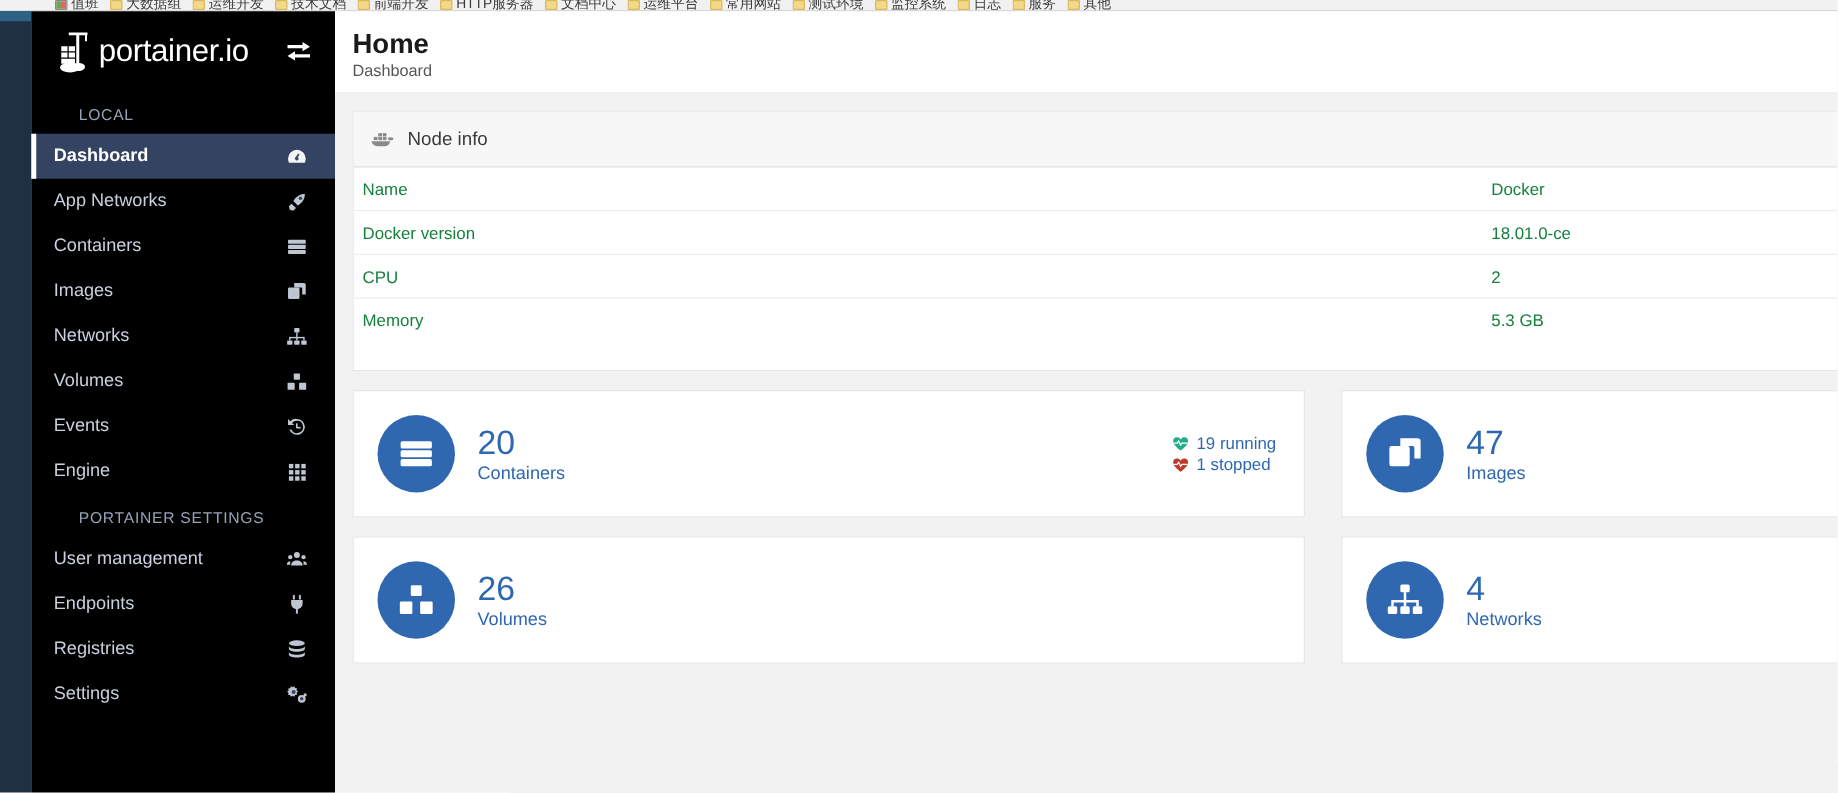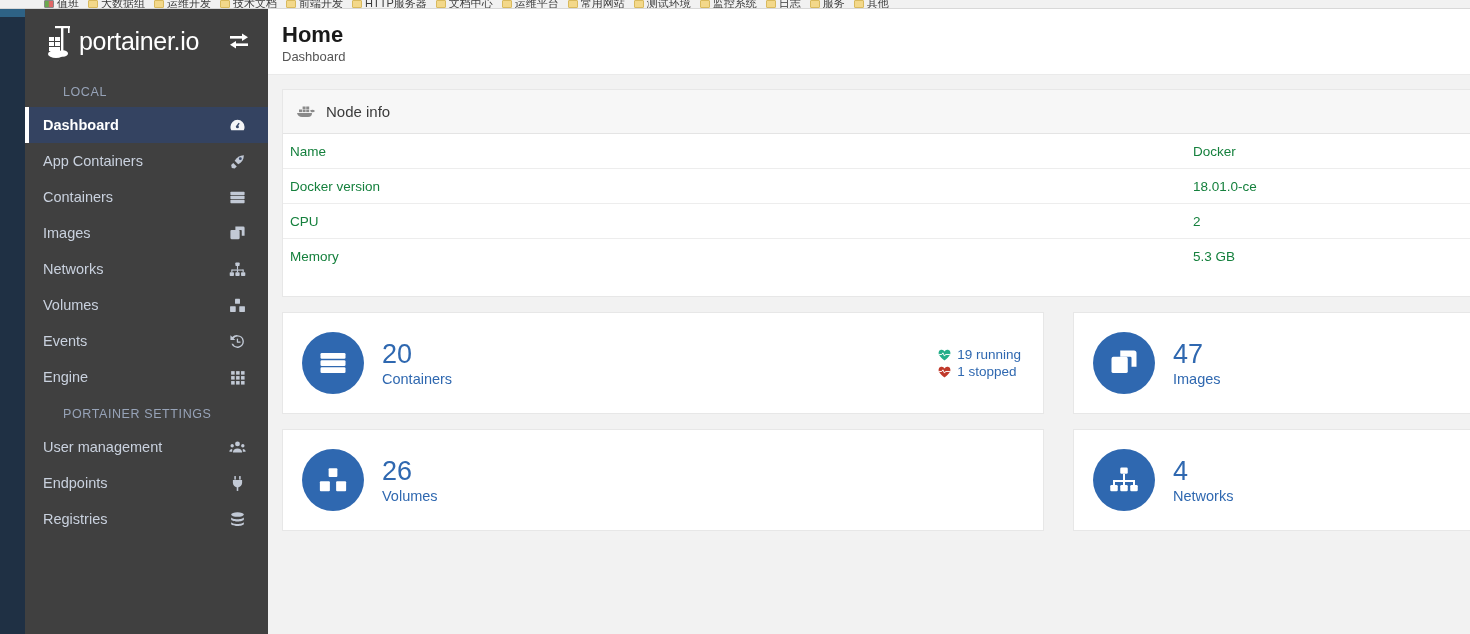--- a/index.html
+++ b/index.html
@@ -48,21 +48,21 @@
   #rail-top-accent {
     position: absolute; top: 0; left: 0;
     width: 25px; height: 8px;
     background: #2e6285;
   }
 
   
   #sidebar {
     position: absolute; top: 9px; left: 25px;
     width: 243px; height: 625px;
-    background: #404040;
+    background: #000000;
     color: #c3cbd9;
   }
   #brand {
     height: 64px;
     display: flex; align-items: center;
     padding: 0 16px 0 18px;
   }
   #brand-logo { width: 34px; height: 36px; flex: none; margin-right: 2px; }
   #brand-text {
     font-size: 25px; color: #ffffff;
@@ -292,21 +292,21 @@
         <span class="label">Dashboard</span>
         <span class="nav-ico">
           <svg width="17" height="17" viewBox="0 0 24 24">
             <path d="M12 4a10 10 0 0 0-10 10 10 10 0 0 0 1.2 4.6h17.6A10 10 0 0 0 22 14 10 10 0 0 0 12 4z" fill="#ffffff"></path>
             <rect x="11" y="8" width="2" height="7" transform="rotate(35 12 12)" fill="#3a4a69"></rect>
             <circle cx="12" cy="14" r="2" fill="#3a4a69"></circle>
           </svg>
         </span>
       </div>
       <div class="nav-item">
-        <span class="label">App Containers</span>
+        <span class="label">App Networks</span>
         <span class="nav-ico">
           <svg width="17" height="17" viewBox="0 0 24 24">
             <path d="M21 3c-6 0-10 3-13 8l5 5c5-3 8-7 8-13z" fill="#c9d1de"></path>
             <path d="M6 14l-3 3 1 4 4 1 3-3z" fill="#c9d1de"></path>
             <circle cx="16" cy="8" r="2" fill="#3a4a69"></circle>
           </svg>
         </span>
       </div>
       <div class="nav-item">
         <span class="label">Containers</span>
@@ -404,20 +404,32 @@
           </svg>
         </span>
       </div>
       <div class="nav-item">
         <span class="label">Registries</span>
         <span class="nav-ico">
           <svg width="17" height="17" viewBox="0 0 24 24">
             <ellipse cx="12" cy="5" rx="9" ry="3.2" fill="#c9d1de"></ellipse>
             <path d="M3 8.5c0 1.8 4 3.2 9 3.2s9-1.4 9-3.2v3c0 1.8-4 3.2-9 3.2s-9-1.4-9-3.2z" fill="#c9d1de"></path>
             <path d="M3 15c0 1.8 4 3.2 9 3.2s9-1.4 9-3.2v3c0 1.8-4 3.2-9 3.2s-9-1.4-9-3.2z" fill="#c9d1de"></path>
+          </svg>
+        </span>
+      </div>
+      <div class="nav-item">
+        <span class="label">Settings</span>
+        <span class="nav-ico">
+          <svg width="17" height="17" viewBox="0 0 24 24">
+            <path d="M9.5 2l1 2.4 2.6.3-.6 2.6 2 1.7-1.9 1.8.6 2.6-2.6.3-1.1 2.4-2.3-1.3-2.3 1.3-1.1-2.4-2.6-.3.6-2.6L0 9.3l2-1.7-.6-2.6L4 4.7 5.1 2.3l2.2 1.3z" transform="translate(1,1) scale(0.85)" fill="#c9d1de"></path>
+            <circle cx="8.3" cy="9.4" r="2.3" fill="#3a4a69"></circle>
+            <circle cx="17.5" cy="17" r="4.4" fill="#c9d1de"></circle>
+            <circle cx="17.5" cy="17" r="1.9" fill="#3a4a69"></circle>
+            <circle cx="21.3" cy="12.6" r="1.9" fill="#c9d1de"></circle>
           </svg>
         </span>
       </div>
     </div>
 </div>
 
 <div id="content">
 
   <div id="page-header">
     <div id="page-title">Home</div>

